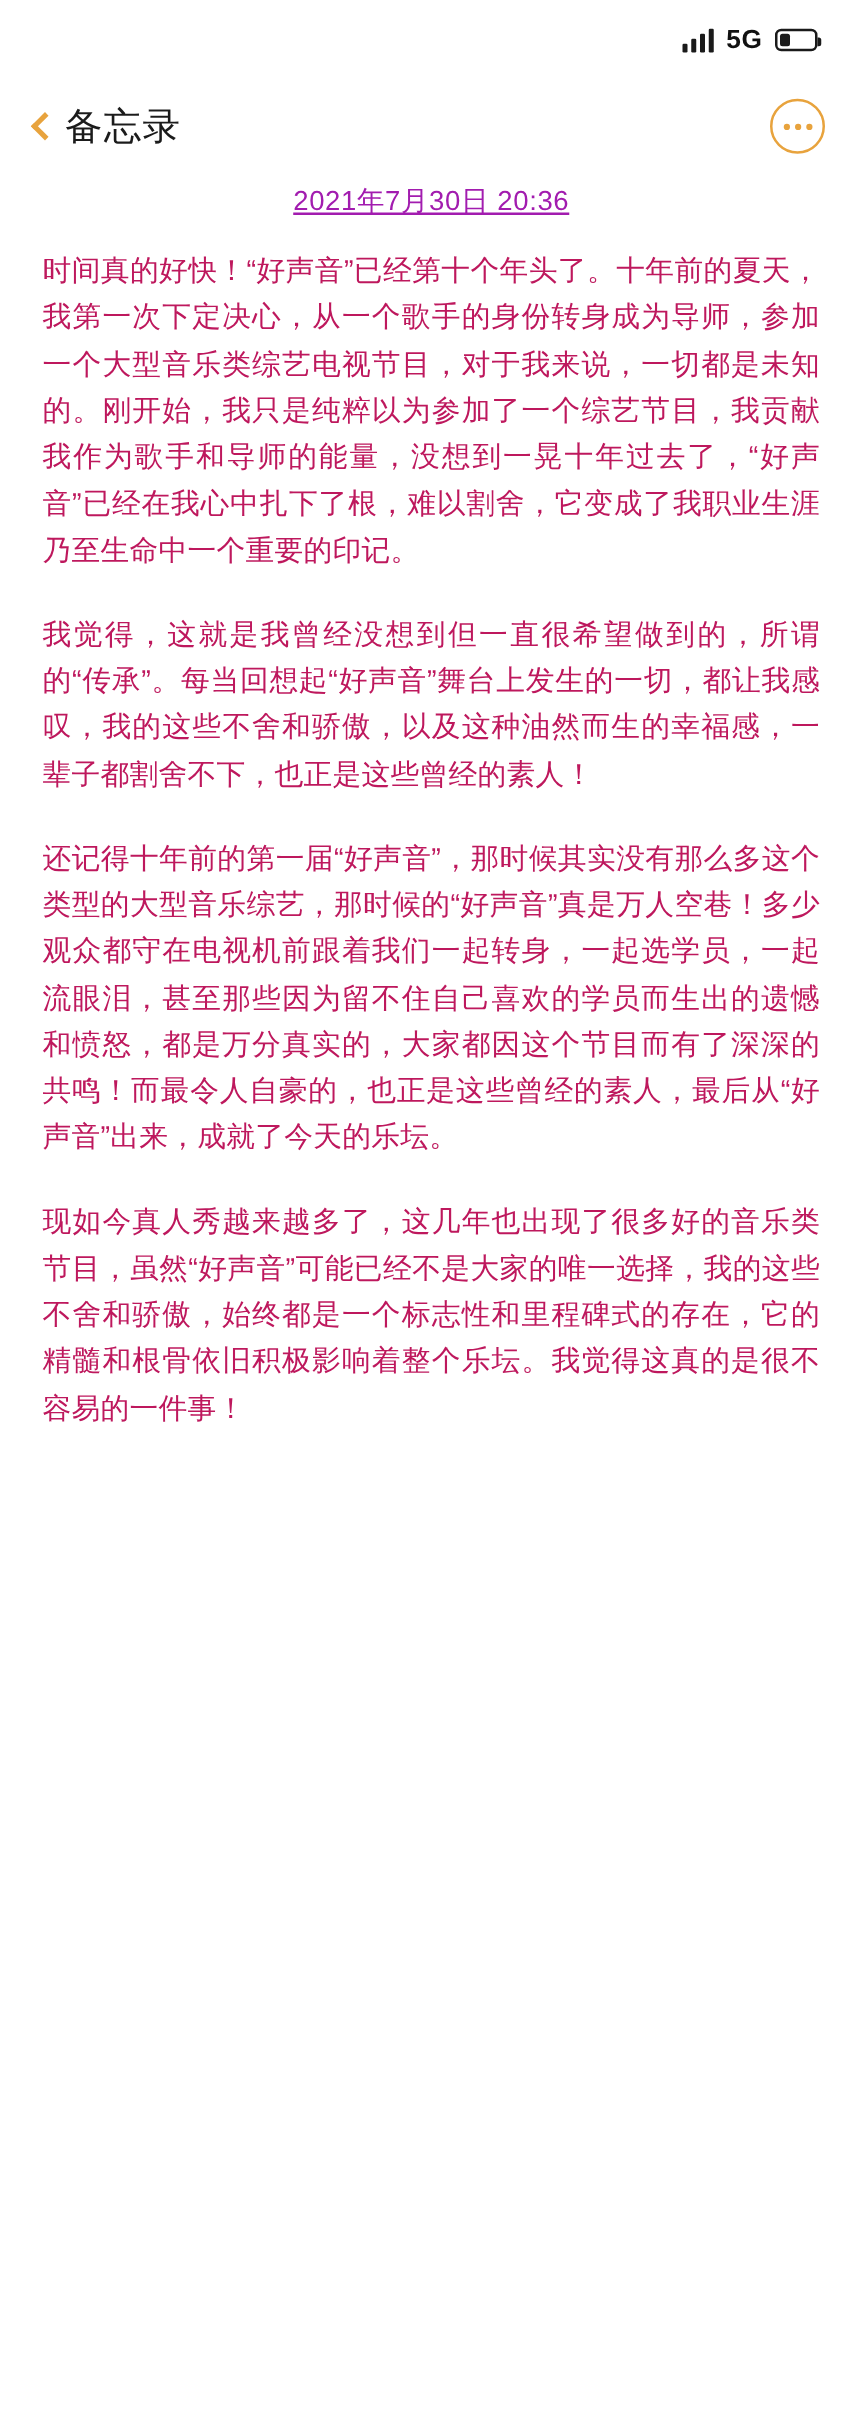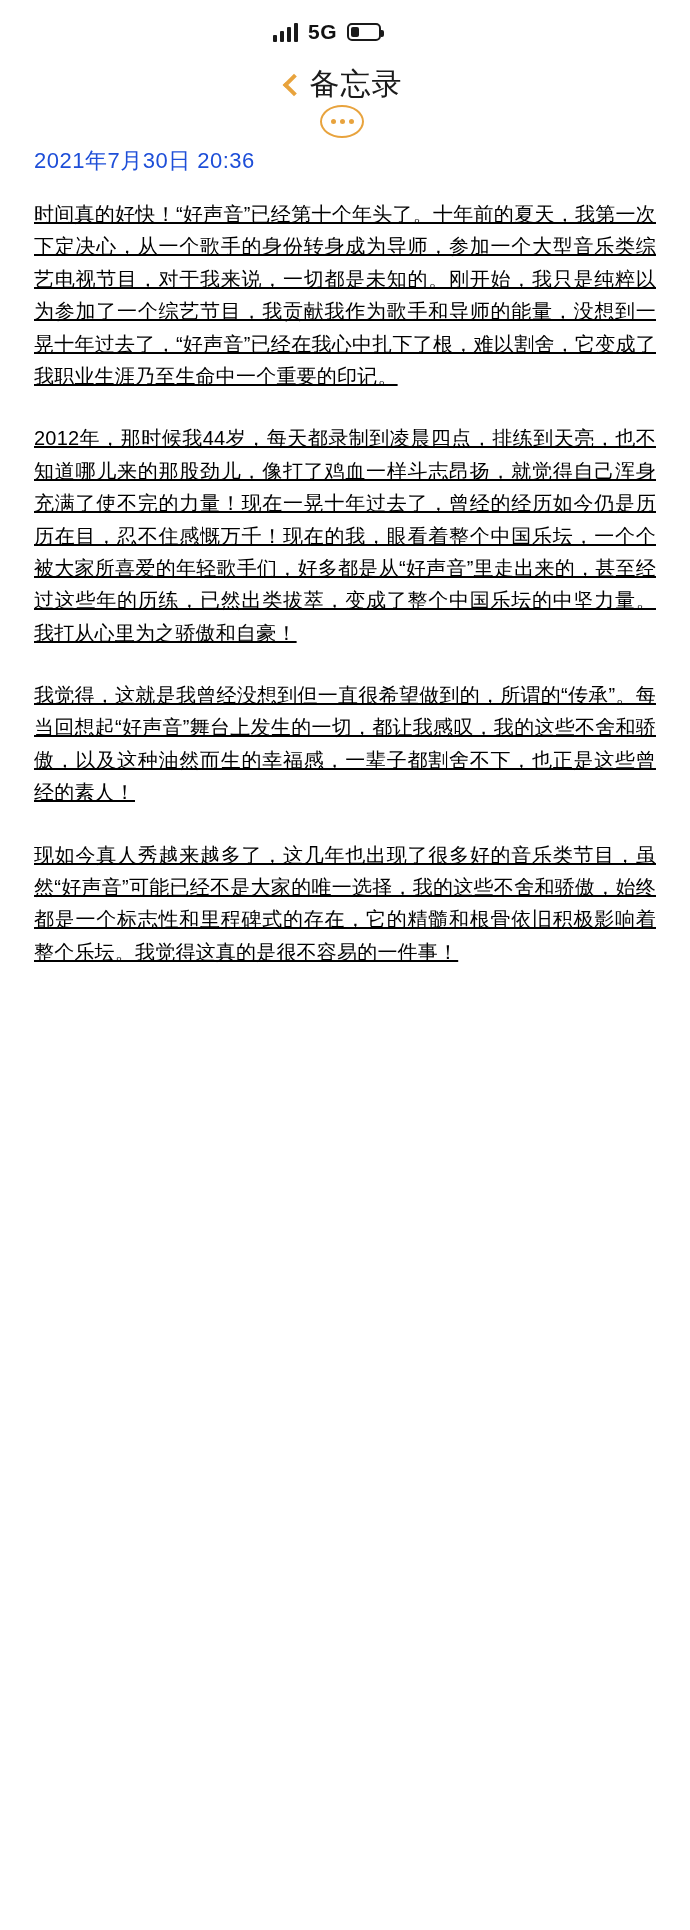--- a/index.html
+++ b/index.html
@@ -15,21 +15,21 @@
     height: 1930px;
     background: #ffffff;
     overflow: hidden;
   }
 
   
   .status-bar {
     height: 64px;
     display: flex;
     align-items: center;
-    justify-content: center;
+    justify-content: flex-end;
     padding: 0 36px 0 0;
   }
   .status-right {
     display: flex;
     align-items: center;
     gap: 10px;
   }
   .signal-bars {
     display: flex;
     align-items: flex-end;
@@ -80,21 +80,20 @@
     border-radius: 2px;
   }
 
   
   .nav-bar {
     height: 74px;
     display: flex;
     align-items: center;
     justify-content: space-between;
     padding: 0 30px 0 24px;
-    flex-direction: column;
   }
   .nav-back {
     display: flex;
     align-items: center;
     gap: 8px;
     color: #e8a33d;
     cursor: pointer;
   }
   .chev {
     width: 16px;
@@ -127,34 +126,35 @@
     border-radius: 50%;
     background: #e8a33d;
     display: block;
   }
 
   
   .note {
     padding: 0 34px;
   }
   .note-date {
+    text-align: center;
     font-size: 22px;
-    color: #1d4ed8;
+    color: #a21caf;
     margin: 8px 0 22px 0;
     letter-spacing: 0.5px;
+    text-decoration: underline;
   }
   .note-body p {
-    font-size: 20px;
+    font-size: 23px;
     line-height: 1.62;
-    color: #000000;
+    color: #be185d;
     text-align: justify;
     text-justify: inter-ideograph;
     margin-bottom: 30px;
     letter-spacing: 0.2px;
-    text-decoration: underline;
   }
   .note-body p:last-child { margin-bottom: 0; }
 </style>
 </head>
 <body>
 
 <div class="phone">
 
   <div class="status-bar">
     <div class="status-right">
@@ -180,20 +180,20 @@
       <i></i>
         <i></i>
         <i></i>
     </div>
   </div>
 
   <div class="note">
     <div class="note-date">2021年7月30日 20:36</div>
     <div class="note-body">
       <p>时间真的好快！“好声音”已经第十个年头了。十年前的夏天，我第一次下定决心，从一个歌手的身份转身成为导师，参加一个大型音乐类综艺电视节目，对于我来说，一切都是未知的。刚开始，我只是纯粹以为参加了一个综艺节目，我贡献我作为歌手和导师的能量，没想到一晃十年过去了，“好声音”已经在我心中扎下了根，难以割舍，它变成了我职业生涯乃至生命中一个重要的印记。</p>
-      <p>2012年，那时候我44岁，每天都录制到凌晨四点，排练到天亮，也不知道哪儿来的那股劲儿，像打了鸡血一样斗志昂扬，就觉得自己浑身充满了使不完的力量！现在一晃十年过去了，曾经的经历如今仍是历历在目，忍不住感慨万千！现在的我，眼看着整个中国乐坛，一个个被大家所喜爱的年轻歌手们，好多都是从“好声音”里走出来的，甚至经过这些年的历练，已然出类拔萃，变成了整个中国乐坛的中坚力量。我打从心里为之骄傲和自豪！</p>
       <p>我觉得，这就是我曾经没想到但一直很希望做到的，所谓的“传承”。每当回想起“好声音”舞台上发生的一切，都让我感叹，我的这些不舍和骄傲，以及这种油然而生的幸福感，一辈子都割舍不下，也正是这些曾经的素人！</p>
+      <p>还记得十年前的第一届“好声音”，那时候其实没有那么多这个类型的大型音乐综艺，那时候的“好声音”真是万人空巷！多少观众都守在电视机前跟着我们一起转身，一起选学员，一起流眼泪，甚至那些因为留不住自己喜欢的学员而生出的遗憾和愤怒，都是万分真实的，大家都因这个节目而有了深深的共鸣！而最令人自豪的，也正是这些曾经的素人，最后从“好声音”出来，成就了今天的乐坛。</p>
       <p>现如今真人秀越来越多了，这几年也出现了很多好的音乐类节目，虽然“好声音”可能已经不是大家的唯一选择，我的这些不舍和骄傲，始终都是一个标志性和里程碑式的存在，它的精髓和根骨依旧积极影响着整个乐坛。我觉得这真的是很不容易的一件事！</p>
 
     </div>
   </div>
 
 </div>
 
 </body></html>

